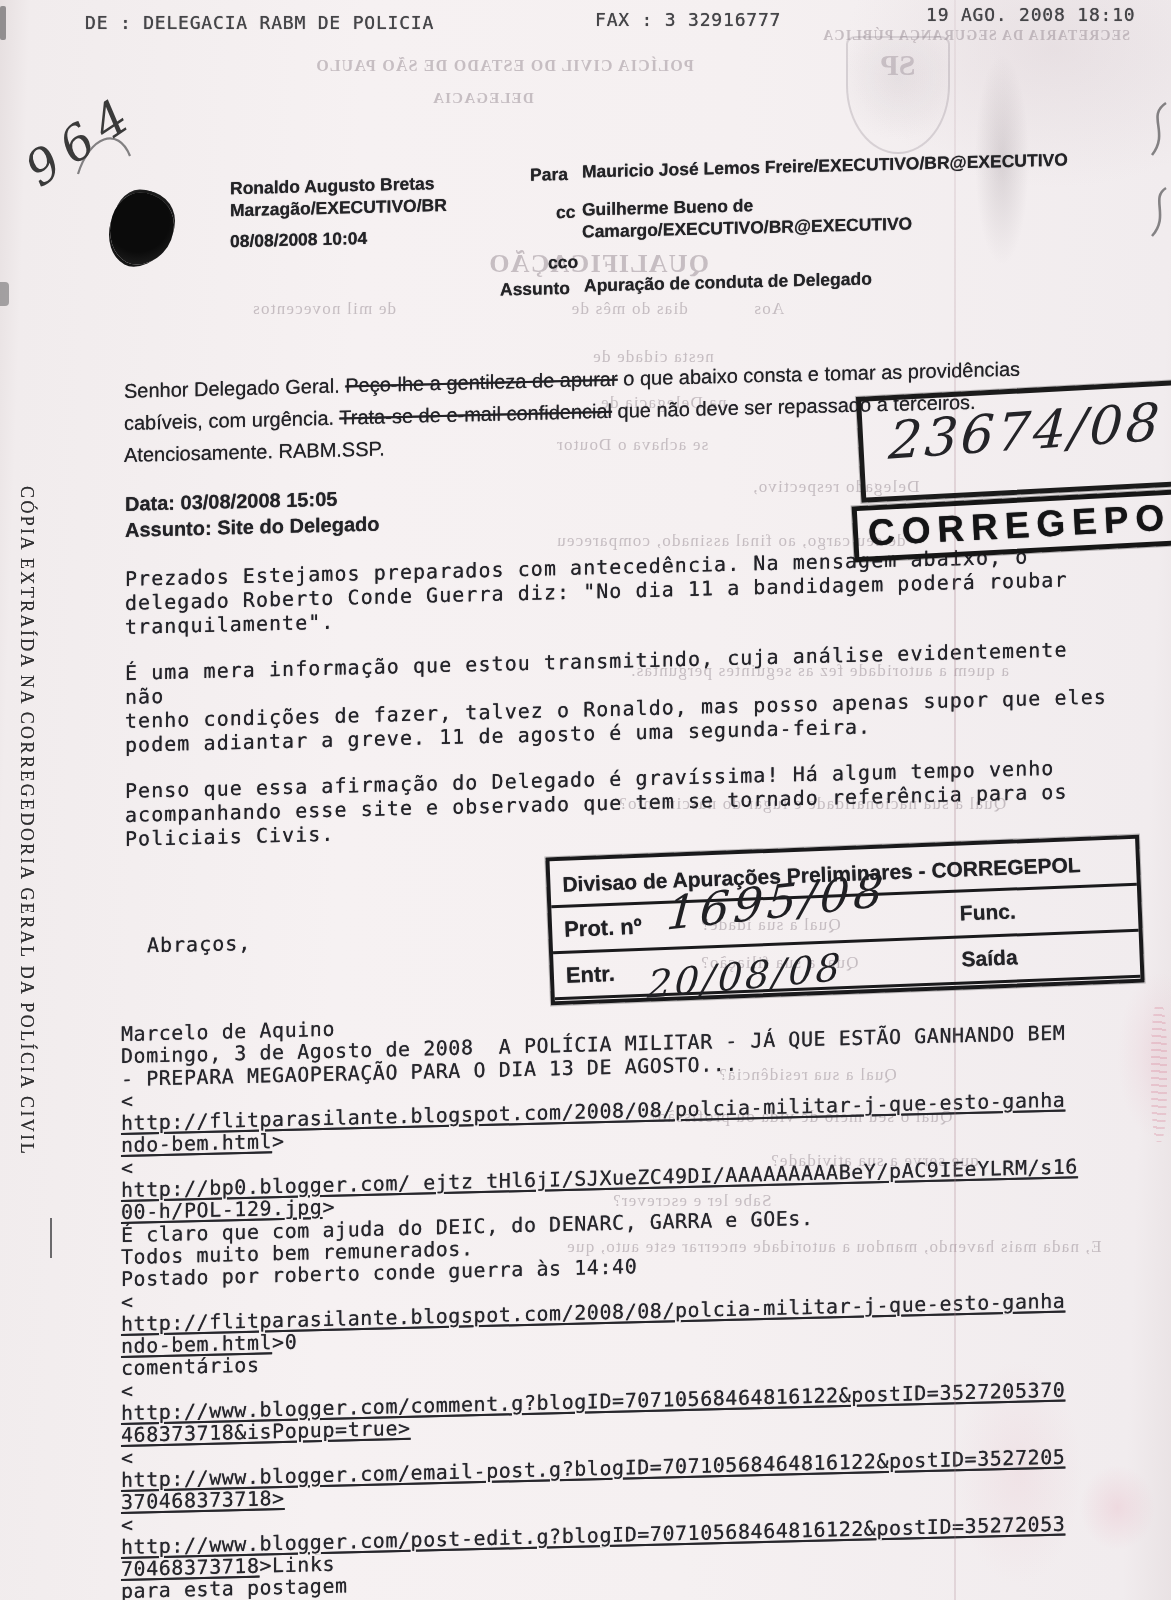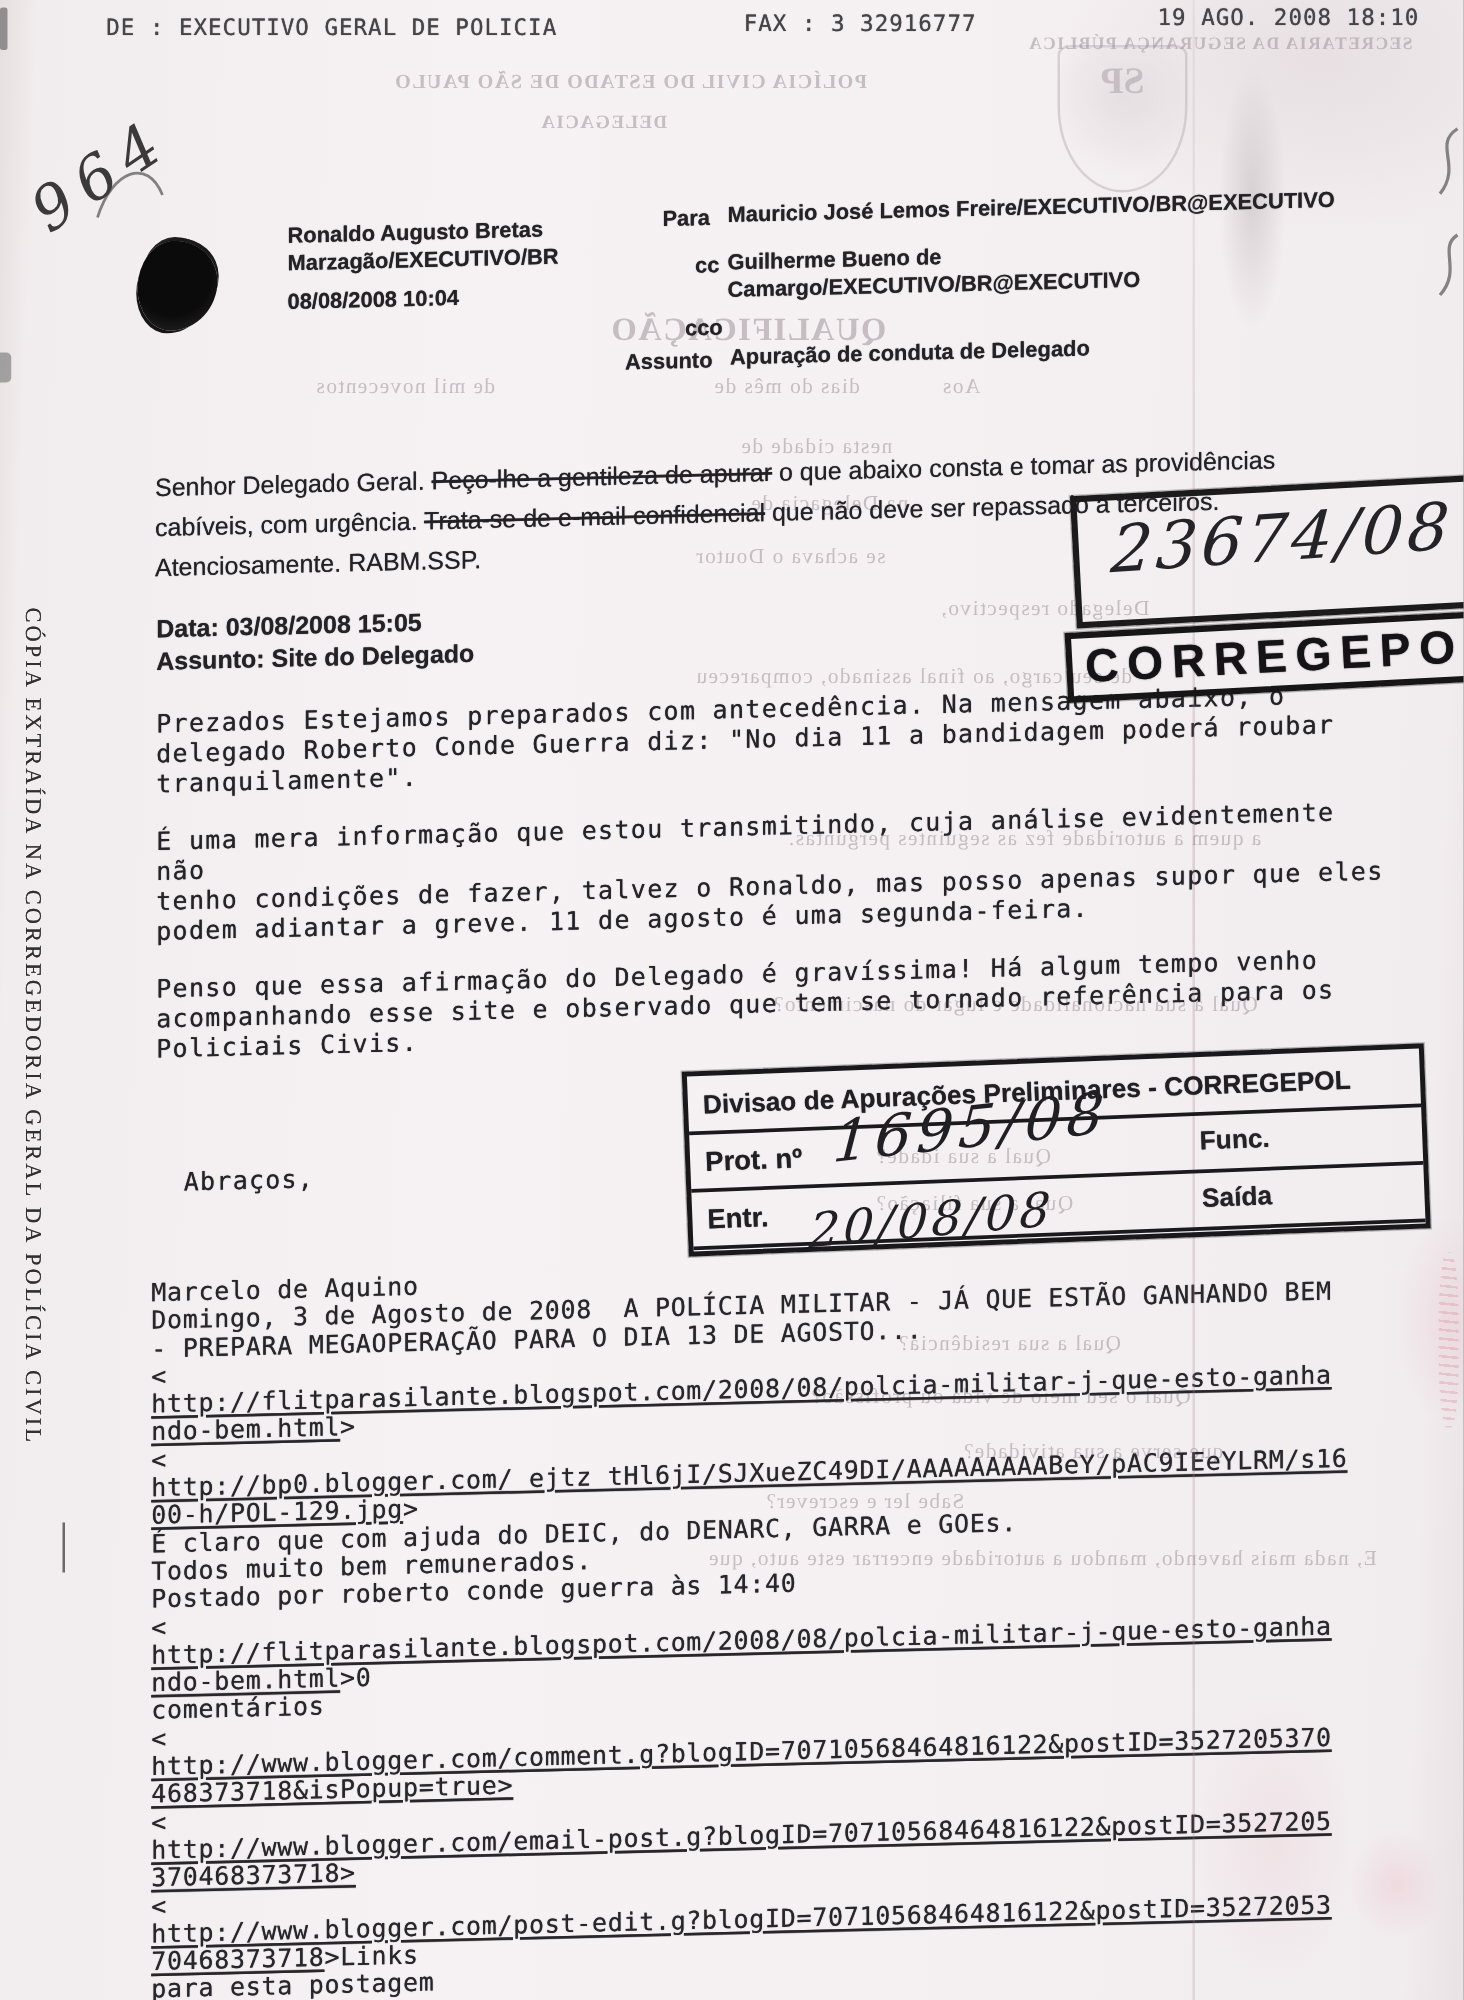--- a/index.html
+++ b/index.html
@@ -126,21 +126,21 @@
     <span>SP</span>
   </div>
   <div class="abs smudge1"></div>
   <div class="abs crease"></div>
   <div class="abs pinkcurl"></div>
   <div class="abs pinkblot"></div>
   <div class="abs edge-sliver"></div>
   <div class="abs edge-mark2"></div>
 
   <div>
-    <span class="faxline" style="left:85px;top:12px;">DE : EXECUTIVO GERAL DE POLICIA</span>
+    <span class="faxline" style="left:85px;top:12px;">DE : DELEGACIA RABM DE POLICIA</span>
     <span class="faxline" style="left:595px;top:9px;">FAX : 3 32916777</span>
     <span class="faxline" style="left:926px;top:4px;">19 AGO. 2008 18:10</span>
   </div>
 
   <div class="abs pg964">964</div>
   <svg class="abs squiggle" style="left:72px;top:122px;" width="64" height="56">
     <path d="M6,52 C18,14 46,4 58,34" stroke="#474749" stroke-width="2.2" fill="none"></path>
   </svg>
   <svg class="abs squiggle" style="left:1144px;top:100px;" width="26" height="58">
     <path d="M22,3 C2,16 26,32 8,55" stroke="#4a4a4c" stroke-width="2.6" fill="none"></path>

